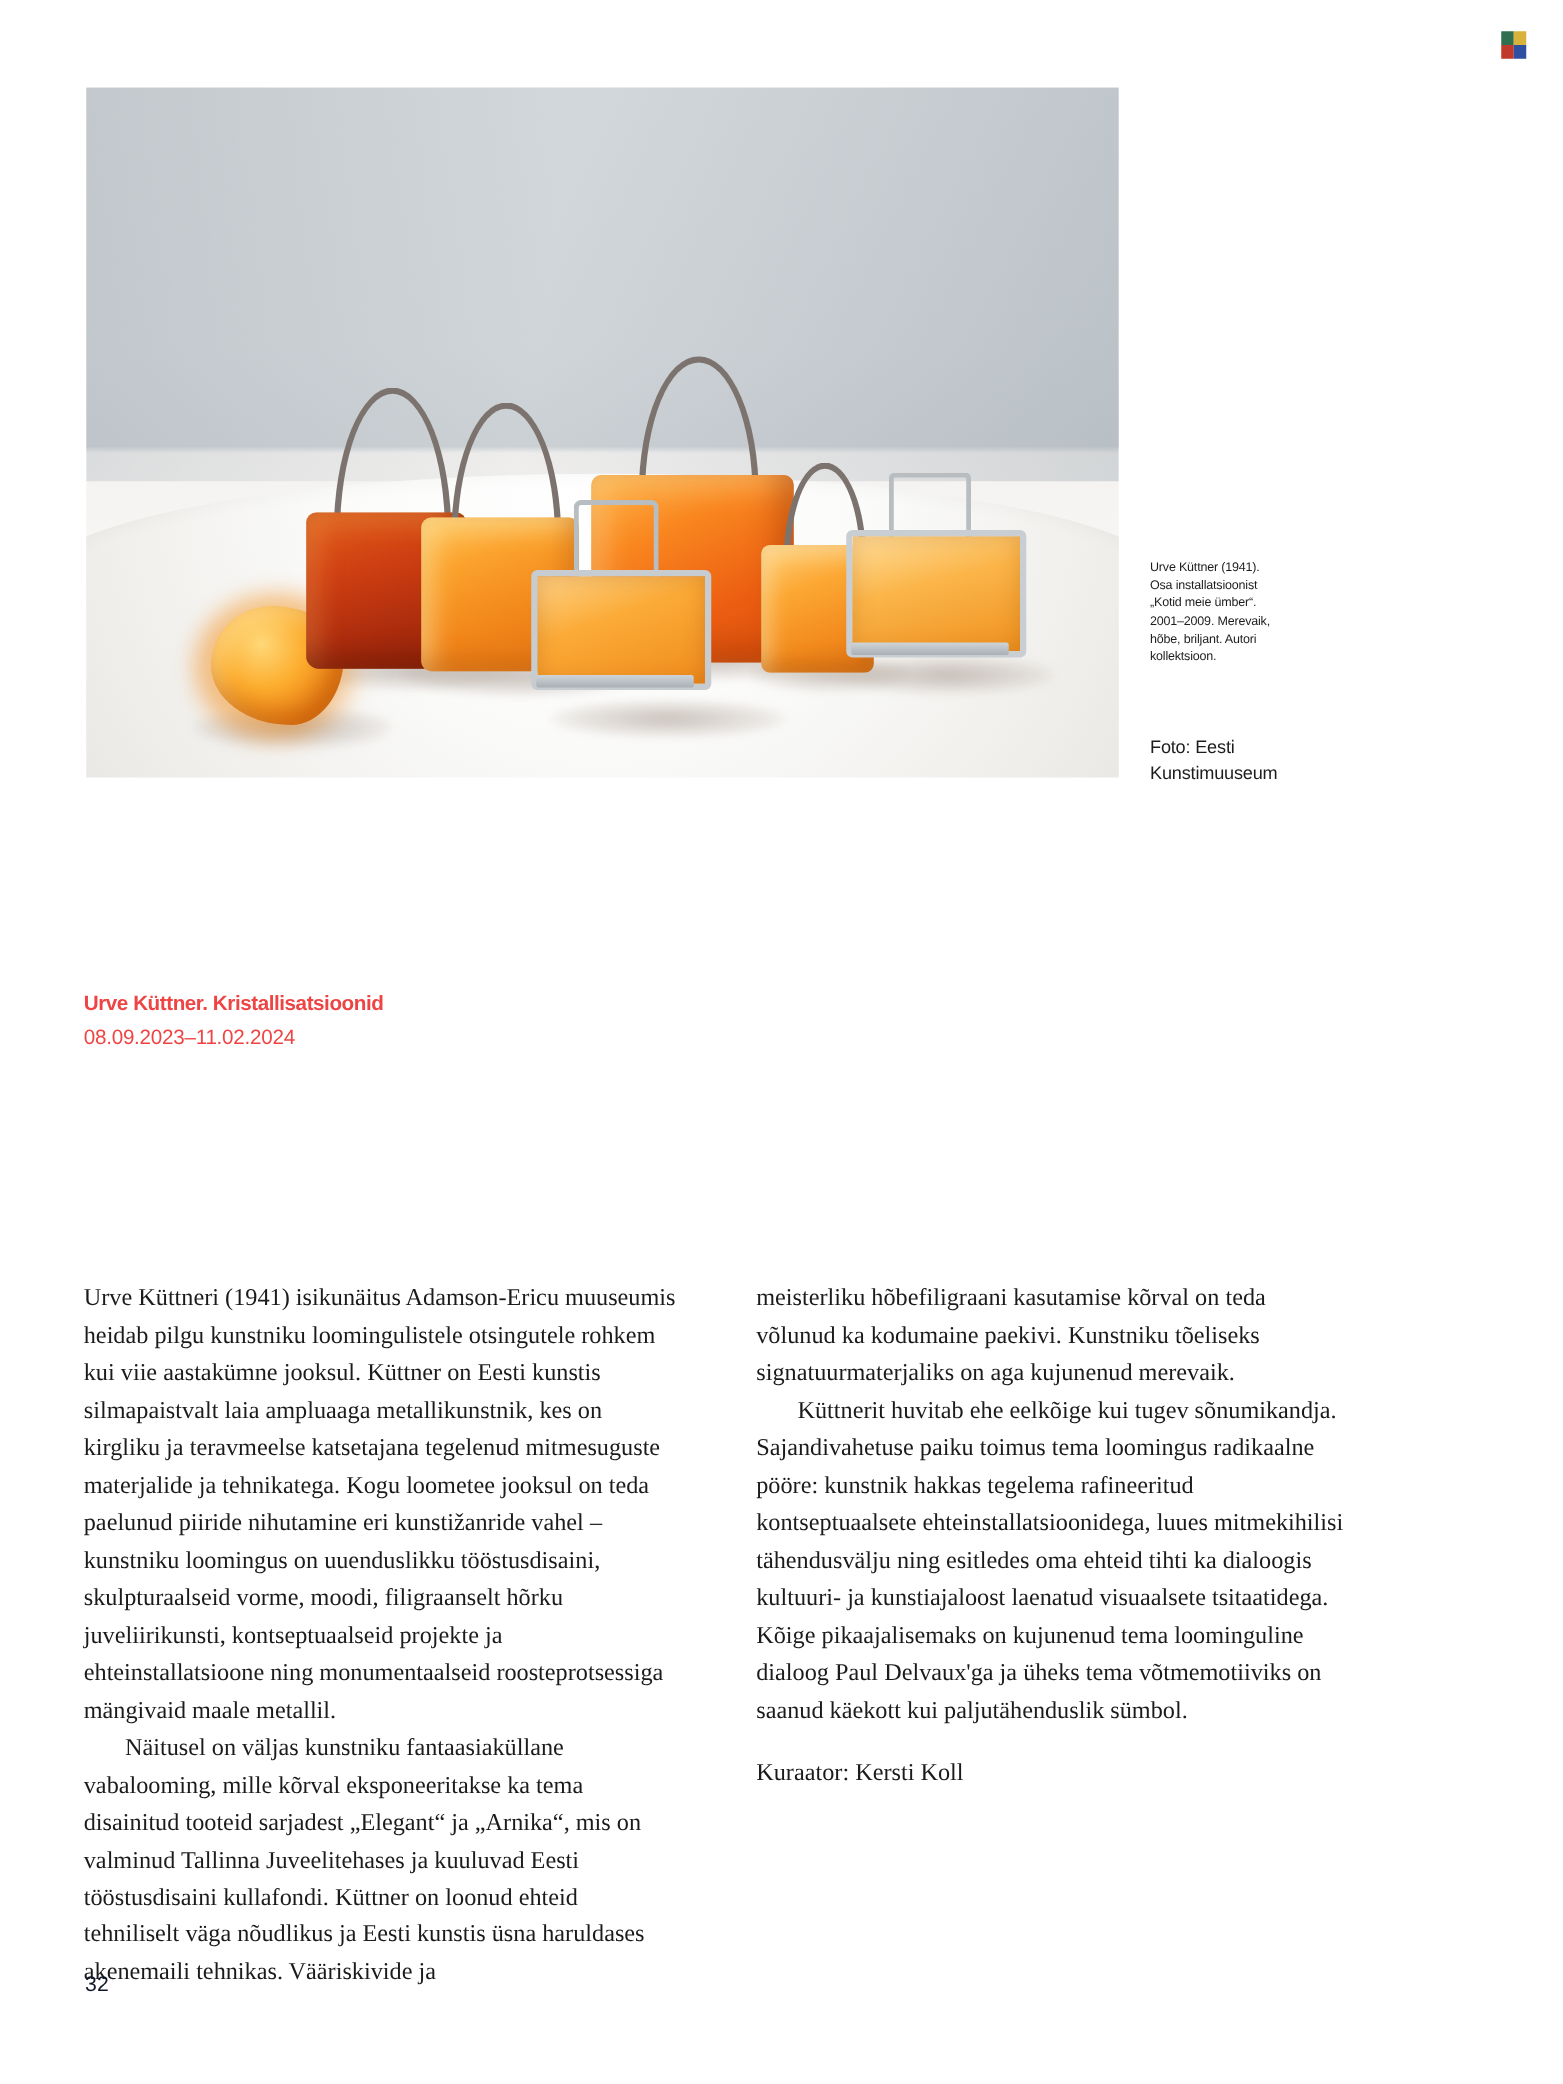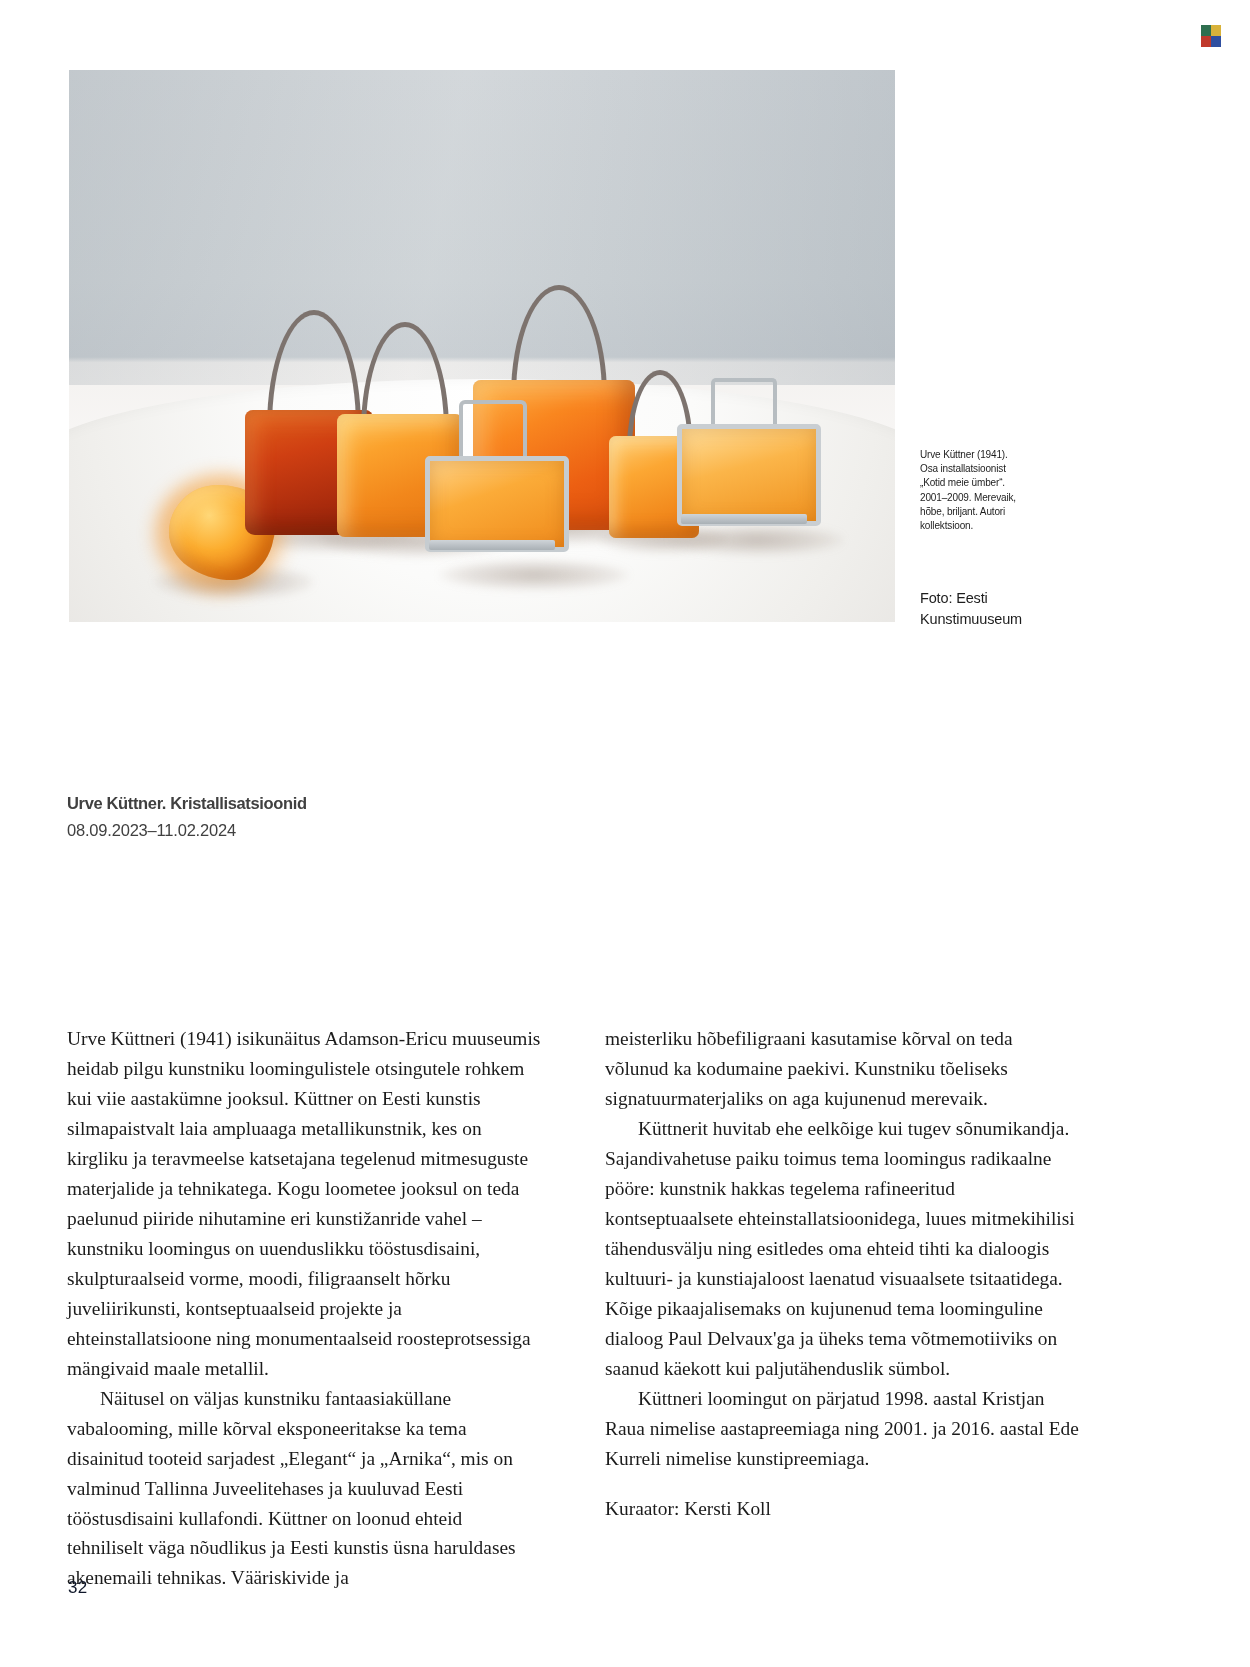--- a/index.html
+++ b/index.html
@@ -113,21 +113,21 @@
 
   
   #exhibition-block {
     position: absolute;
     left: 67px;
     top: 790px;
     width: 520px;
     font-family: "Liberation Sans", sans-serif;
     font-size: 16.5px;
     line-height: 1.62;
-    color: #404040;
+    color: #ef4444;
     letter-spacing: -0.2px;
   }
   #exhibition-block .ttl {
     font-weight: bold;
     letter-spacing: -0.35px;
   }
   #exhibition-block p { margin: 0; }
 
   
   #body-columns {
@@ -244,18 +244,17 @@
 </div>
 
 <div id="body-columns">
   <div class="col">
     <p>Urve Küttneri (1941) isikunäitus Adamson-Ericu muuseumis heidab pilgu kunstniku loomingulistele otsingutele rohkem kui viie aastakümne jooksul. Küttner on Eesti kunstis silmapaistvalt laia ampluaaga metallikunstnik, kes on kirgliku ja teravmeelse katsetajana tegelenud mitmesuguste materjalide ja tehnikatega. Kogu loometee jooksul on teda paelunud piiride nihutamine eri kunstižanride vahel – kunstniku loomingus on uuenduslikku tööstusdisaini, skulpturaalseid vorme, moodi, filigraanselt hõrku juveliirikunsti, kontseptuaalseid projekte ja ehteinstallatsioone ning monumentaalseid roosteprotsessiga mängivaid maale metallil.</p>
     <p class="indent">Näitusel on väljas kunstniku fantaasiaküllane vabalooming, mille kõrval eksponeeritakse ka tema disainitud tooteid sarjadest „Elegant“ ja „Arnika“, mis on valminud Tallinna Juveelitehases ja kuuluvad Eesti tööstusdisaini kullafondi. Küttner on loonud ehteid tehniliselt väga nõudlikus ja Eesti kunstis üsna haruldases akenemaili tehnikas. Vääriskivide ja</p>
   </div>
   <div class="col">
     <p>meisterliku hõbefiligraani kasutamise kõrval on teda võlunud ka kodumaine paekivi. Kunstniku tõeliseks signatuurmaterjaliks on aga kujunenud merevaik.</p>
     <p class="indent">Küttnerit huvitab ehe eelkõige kui tugev sõnumikandja. Sajandivahetuse paiku toimus tema loomingus radikaalne pööre: kunstnik hakkas tegelema rafineeritud kontseptuaalsete ehteinstallatsioonidega, luues mitmekihilisi tähendusvälju ning esitledes oma ehteid tihti ka dialoogis kultuuri- ja kunstiajaloost laenatud visuaalsete tsitaatidega. Kõige pikaajalisemaks on kujunenud tema loominguline dialoog Paul Delvaux'ga ja üheks tema võtmemotiiviks on saanud käekott kui paljutähenduslik sümbol.</p>
-    <p class="indent">Küttneri loomingut on pärjatud 1998. aastal Kristjan Raua nimelise aastapreemiaga ning 2001. ja 2016. aastal Ede Kurreli nimelise kunstipreemiaga.</p>
     <p class="gap">Kuraator: Kersti Koll</p>
   </div>
 </div>
 
 <div id="page-number">32</div>
 
 </body></html>

